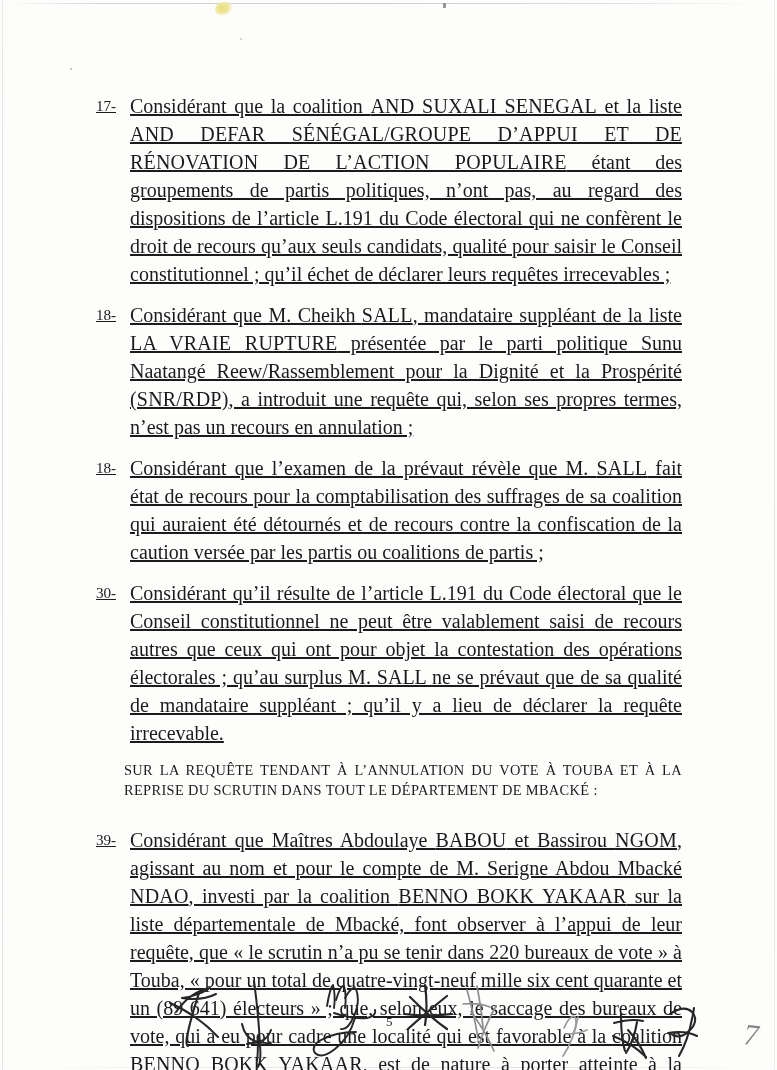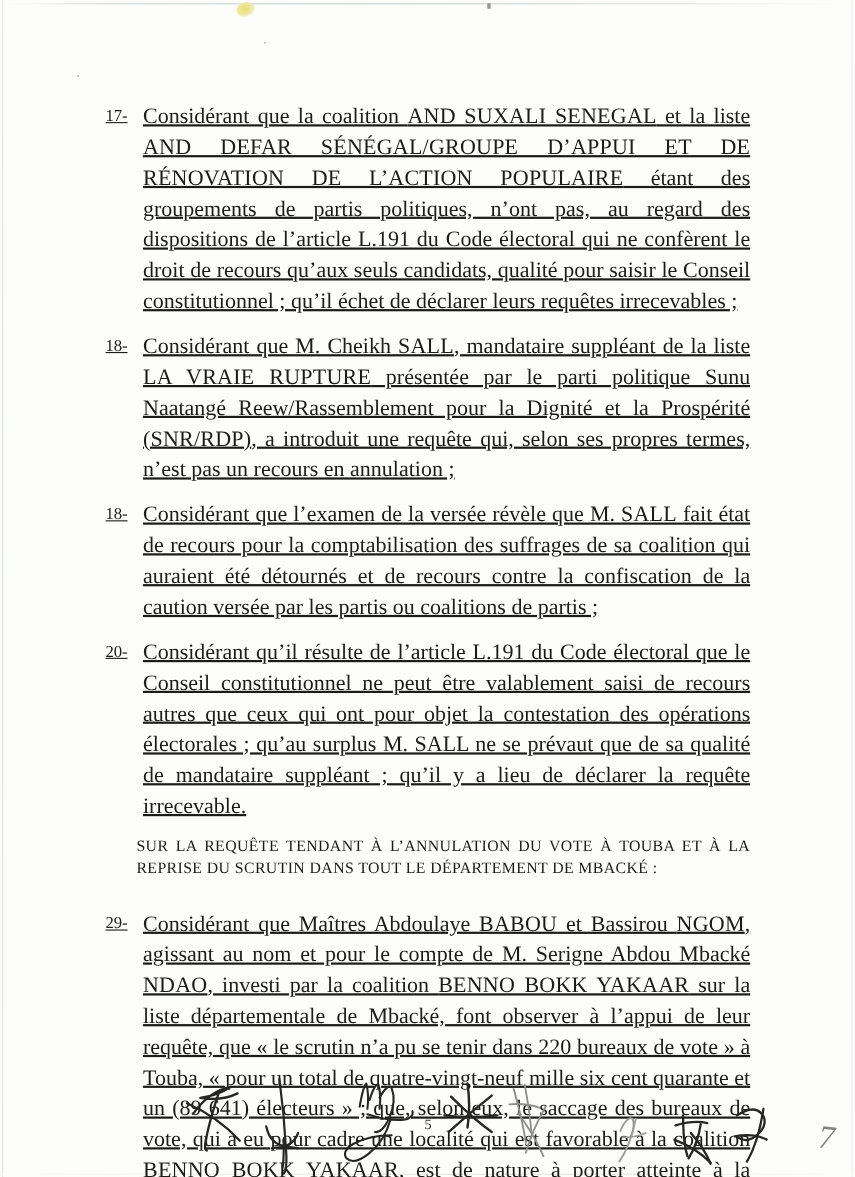--- a/index.html
+++ b/index.html
@@ -183,37 +183,37 @@
     <div class="item">
       <div class="item-num">18-</div>
       <div class="item-body">
           <p class="para"><span>Considérant que M. Cheikh </span><span class="sc">SALL</span><span>, mandataire suppléant de la liste </span><span class="sc">LA VRAIE RUPTURE</span><span> présentée par le parti politique  Sunu Naatangé Reew/Rassemblement pour la Dignité et la Prospérité </span><span class="sc">(SNR/RDP)</span><span>, a introduit une requête qui, selon ses propres termes, n’est pas un recours en annulation ;</span></p>
         </div>
     </div>
 
     <div class="item">
       <div class="item-num">18-</div>
       <div class="item-body">
-          <p class="para"><span>Considérant que l’examen de la versée révèle que M. </span><span class="sc">SALL</span><span> fait état de recours pour la comptabilisation des suffrages de sa coalition qui auraient été détournés et de recours contre la confiscation de la caution versée par les partis ou coalitions de partis ;</span></p>
-        </div>
-    </div>
-
-    <div class="item">
-      <div class="item-num">20-</div>
+          <p class="para"><span>Considérant que l’examen de la prévaut révèle que M. </span><span class="sc">SALL</span><span> fait état de recours pour la comptabilisation des suffrages de sa coalition qui auraient été détournés et de recours contre la confiscation de la caution versée par les partis ou coalitions de partis ;</span></p>
+        </div>
+    </div>
+
+    <div class="item">
+      <div class="item-num">30-</div>
       <div class="item-body">
           <p class="para"><span>Considérant qu’il   résulte de l’article L.191 du Code électoral que le Conseil constitutionnel ne peut être valablement saisi de recours autres que ceux qui ont pour objet la contestation des opérations électorales ; qu’au surplus M. SALL ne se prévaut que de sa qualité de mandataire suppléant ; qu’il y a lieu de déclarer la requête irrecevable.</span></p>
         </div>
     </div>
 
     <div class="section-head">
       <span class="caps">SUR LA REQUÊTE TENDANT À L’ANNULATION DU VOTE À TOUBA ET À LA REPRISE DU SCRUTIN DANS TOUT LE DÉPARTEMENT DE MBACKÉ :</span>
     </div>
 
     <div class="item">
-      <div class="item-num">29-</div>
+      <div class="item-num">39-</div>
       <div class="item-body">
           <p class="para"><span>Considérant que Maîtres Abdoulaye </span><span class="sc">BABOU</span><span> et Bassirou </span><span class="sc">NGOM</span><span>, agissant au nom et pour le compte de M. Serigne Abdou Mbacké </span><span class="sc">NDAO</span><span>, investi par la coalition </span><span class="sc">BENNO BOKK YAKAAR</span><span>  sur la liste départementale de Mbacké, font observer à l’appui de leur requête, que « le scrutin n’a pu se tenir dans 220 bureaux de vote » à Touba, « pour un total de quatre-vingt-neuf mille six cent quarante et un (89 641) électeurs » ; que, selon eux, le saccage des bureaux de vote, qui a eu pour cadre une localité qui est favorable à la coalition </span><span class="sc">BENNO BOKK YAKAAR</span><span>, est de nature à porter atteinte à la sincérité du scrutin ; qu’ils sollicitent, à titre principal, l’annulation des élections dans la localité de Touba et la tenue d’élections partielles dans le département de Mbacké et, à titre subsidiaire, l’attribution, par le Conseil constitutionnel, des cinq sièges du département de Mbacké à la coalition  </span><span class="sc">BENNO BOKK YAKAAR</span><span> ;</span></p>
         </div>
     </div>
 
     <div class="item">
       <div class="item-num">37-</div>
       <div class="item-body">
           <p class="para"><span>Considérant que, dans son mémoire en réponse, le mandataire de la liste dénommée </span><span class="sc">COALITION GAGNANTE/ WATTU SENEGAL</span><span> fait observer que le requérant ne vise, au soutien de sa demande, « aucune disposition, ni de la loi électorale ou de quelque autre loi,</span></p>
         </div>

